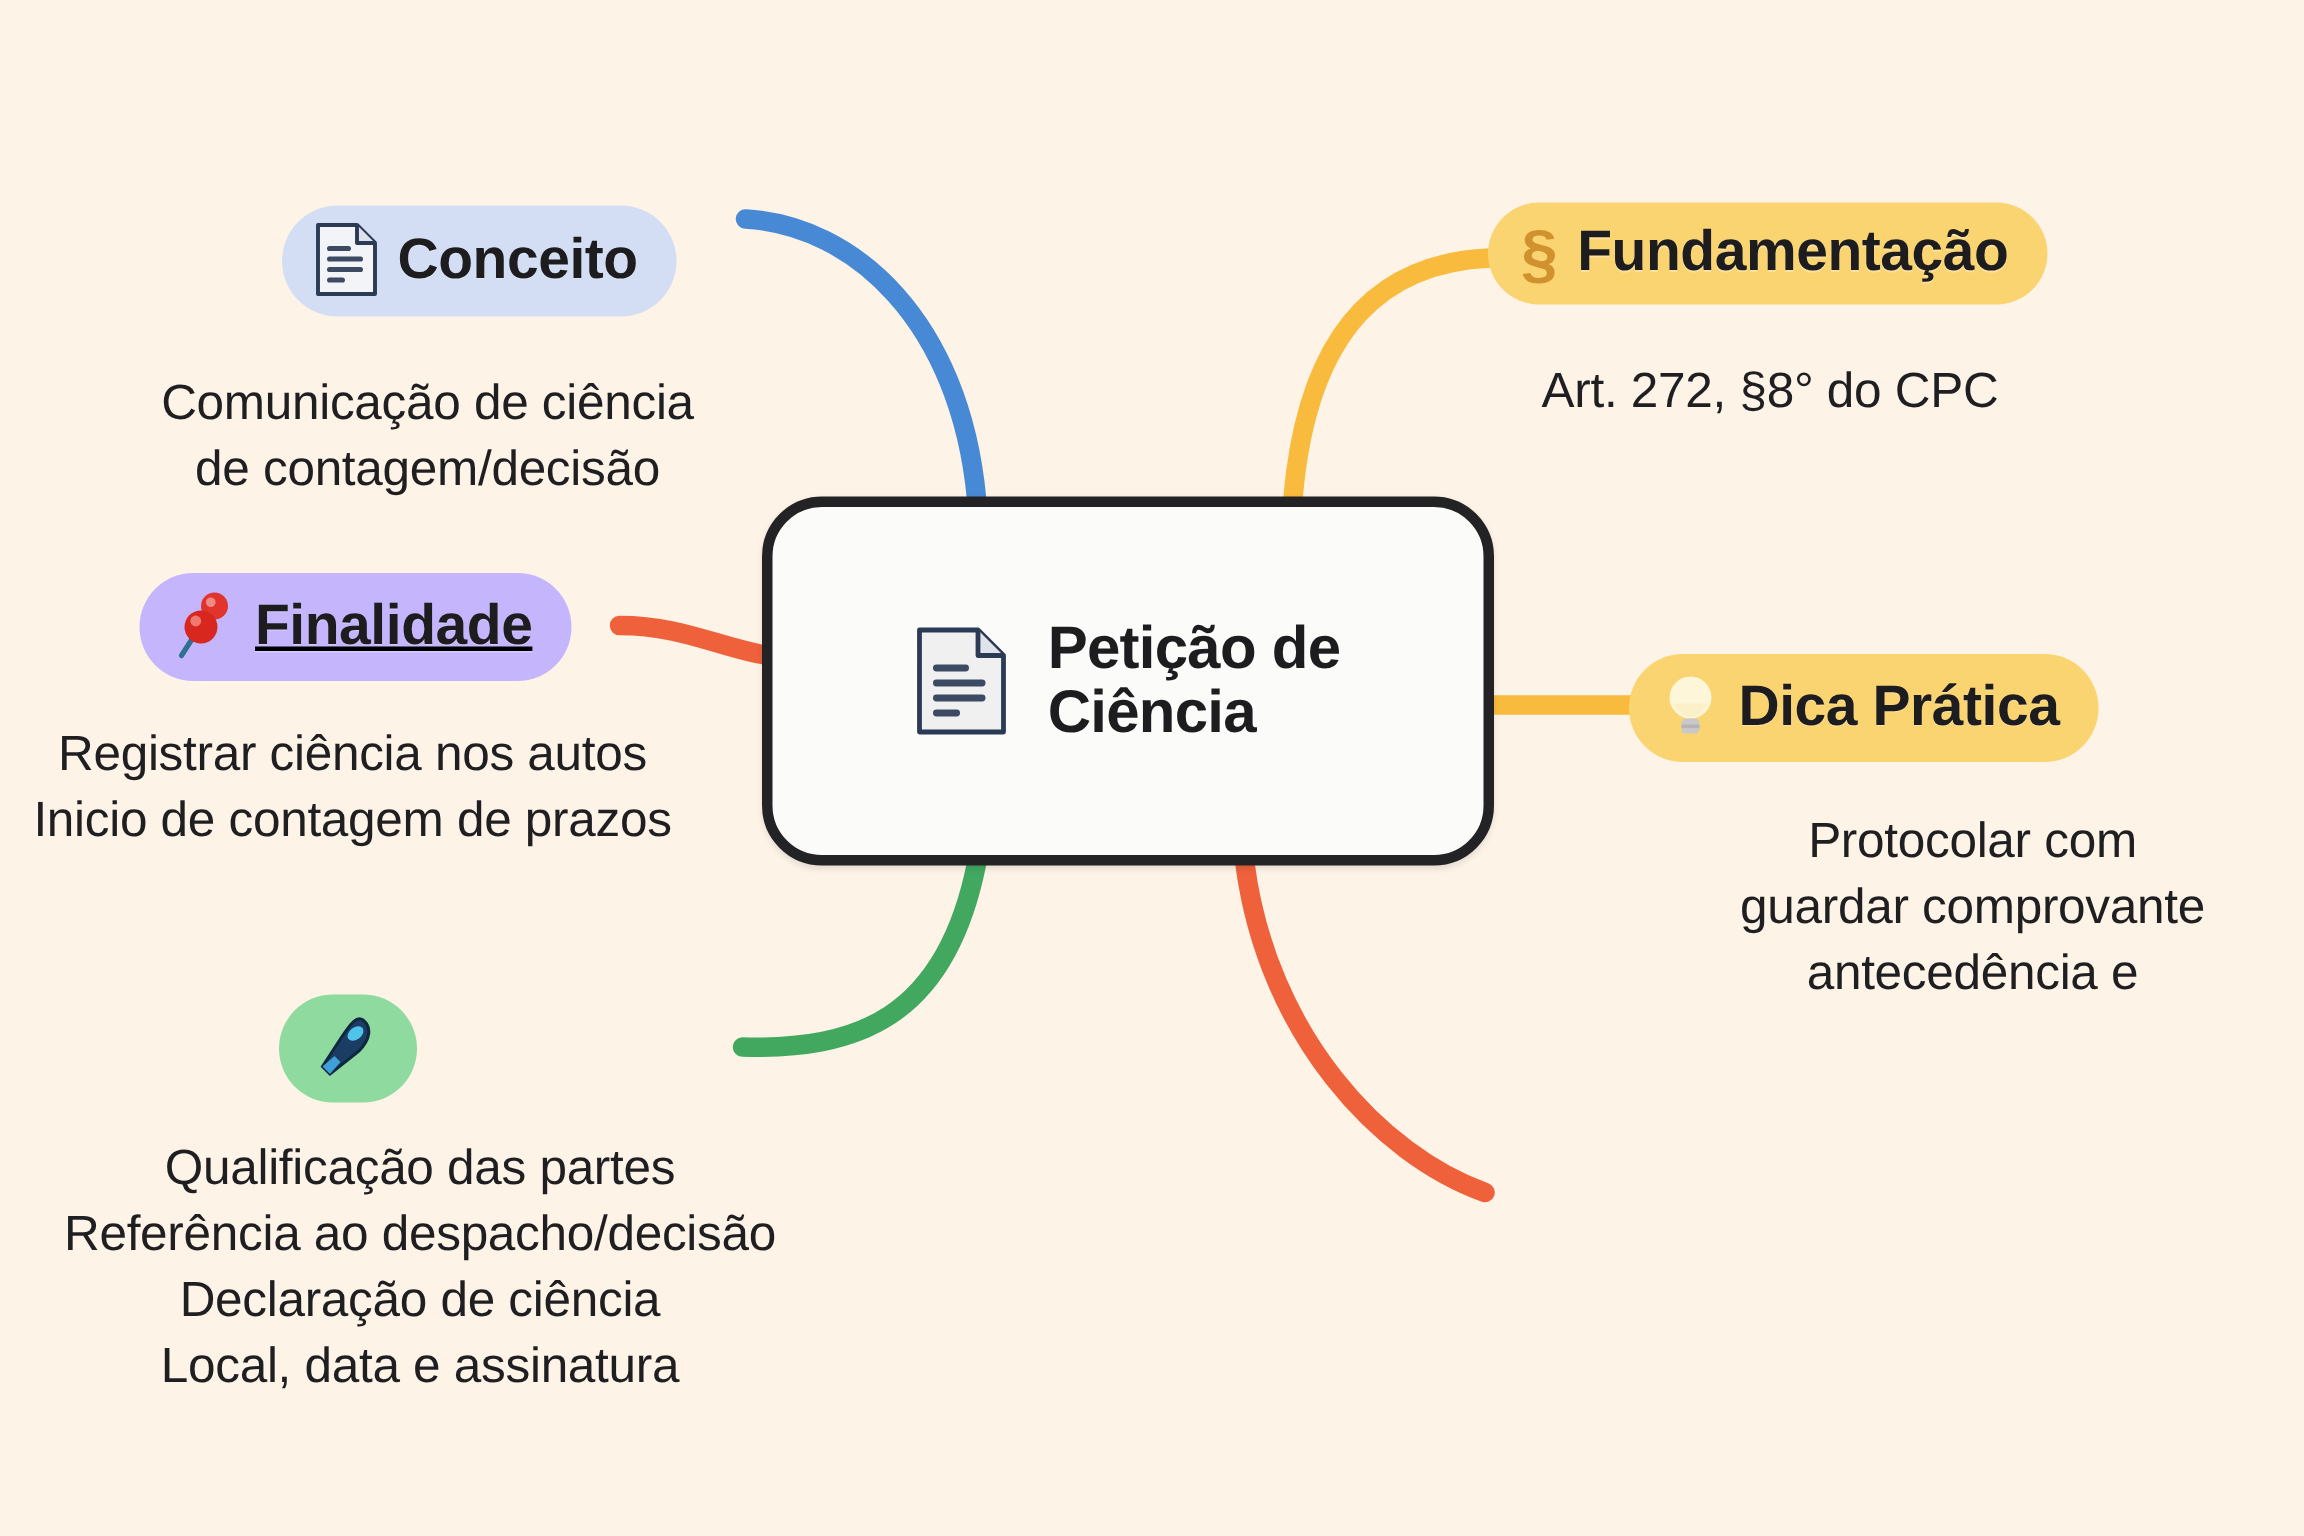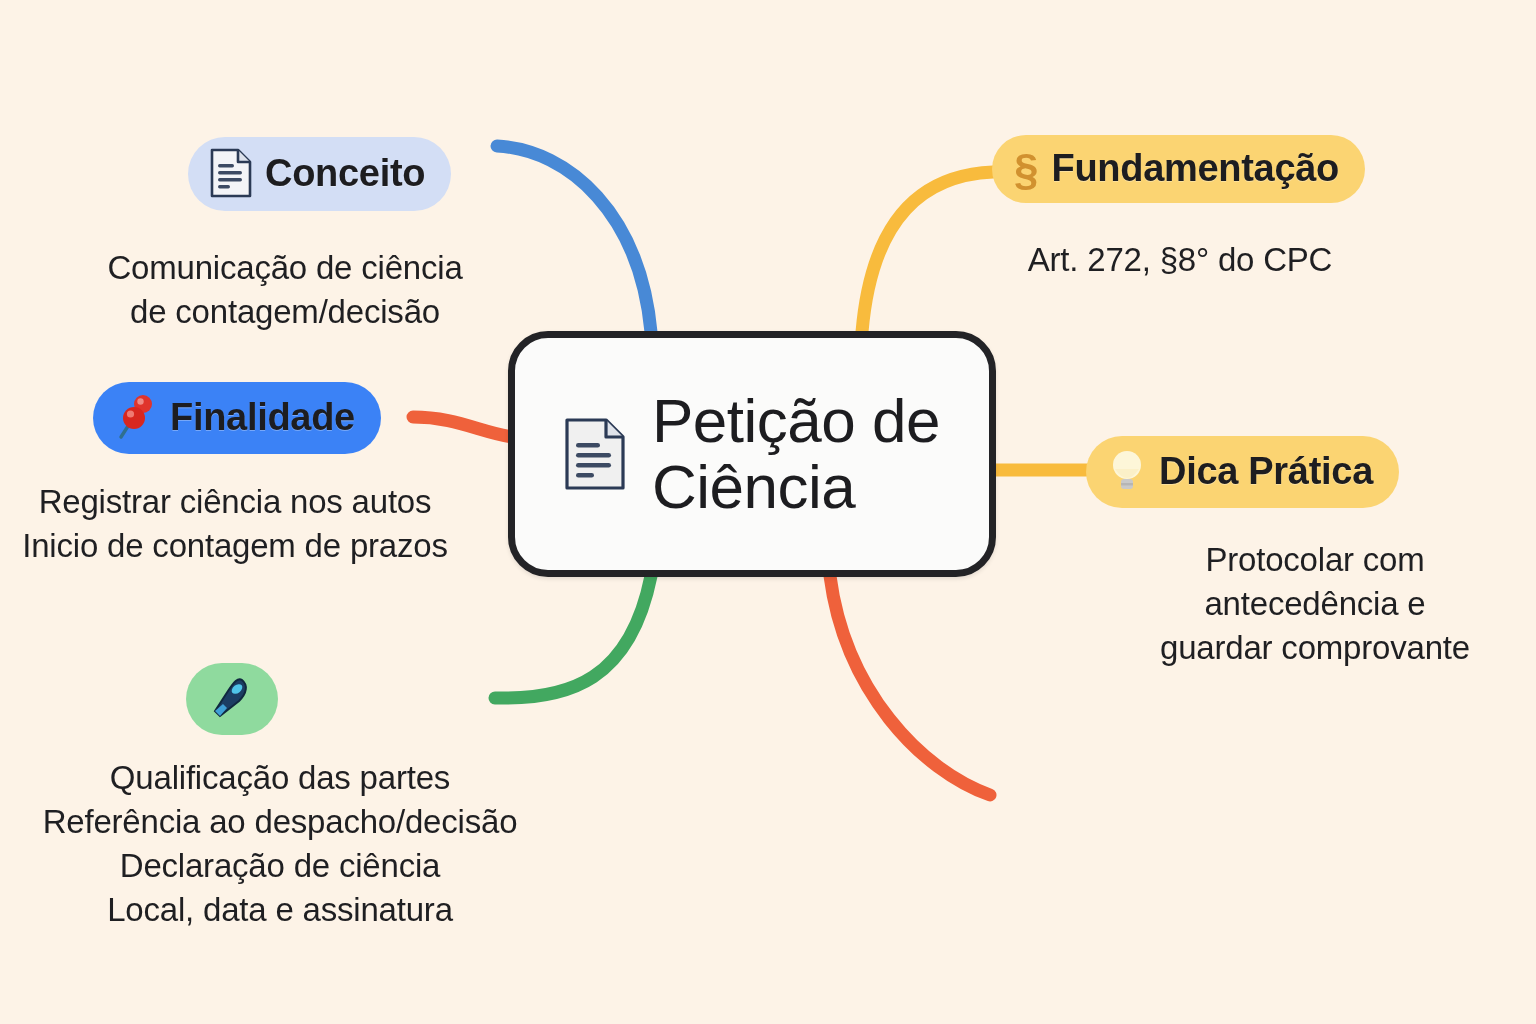--- a/index.html
+++ b/index.html
@@ -42,22 +42,22 @@
     border-radius: 40px;
     box-sizing: border-box;
     display: flex;
     align-items: center;
     justify-content: center;
     gap: 26px;
     z-index: 3;
     box-shadow: 0 2px 4px rgba(0,0,0,0.10);
   }
   .center-label {
-    font-size: 62px;
-    font-weight: 400;
+    font-size: 40px;
+    font-weight: 700;
     line-height: 1.07;
     color: #1d1d20;
     letter-spacing: -0.5px;
     text-align: left;
     white-space: pre-line;
   }
 
   
   .pill {
     position: absolute;
@@ -163,21 +163,21 @@
   </div>
 
   <div class="pill" style="left:992px; top:135px; background:#fbd472;">
     <span class="sec-icon">§</span>
     <span class="pill-label">Fundamentação</span>
   </div>
   <div class="children align-center" style="left:960px; top:238px; width:440px;">
     <div>Art. 272, §8° do CPC</div>
   </div>
 
-  <div class="pill" style="left:93px; top:382px; background:#3b82f6;">
+  <div class="pill" style="left:93px; top:382px; background:#c4b5fd;text-decoration:underline;">
     <span class="icon" style="width:42px;height:48px;">
       <svg viewBox="0 0 42 48" width="42" height="48" xmlns="http://www.w3.org/2000/svg">
         <line x1="15" y1="30" x2="6" y2="44" stroke="#2f6f8f" stroke-width="3.4" stroke-linecap="round"></line>
         <circle cx="28" cy="11" r="9" fill="#e0342c"></circle>
         <circle cx="25.5" cy="8.5" r="3.2" fill="#f08a84"></circle>
         <circle cx="19" cy="25" r="11" fill="#d8271f"></circle>
         <circle cx="15.5" cy="21" r="3.6" fill="#ef7a72"></circle>
       </svg>
     </span>
     <span class="pill-label">Finalidade</span>
@@ -193,22 +193,22 @@
         <circle cx="19" cy="18" r="14" fill="#fdf6d8"></circle>
         <path d="M7 22 Q19 40 31 22 Z" fill="#fbf0c8"></path>
         <rect x="13" y="32" width="12" height="10" rx="3" fill="#c9c9c9"></rect>
         <rect x="13" y="36" width="12" height="2.4" fill="#b5b5b5"></rect>
       </svg>
     </span>
     <span class="pill-label">Dica Prática</span>
   </div>
   <div class="children align-left" style="left:1100px; top:538px; width:430px;">
     <div>Protocolar com</div>
+    <div>guardar comprovante</div>
     <div>antecedência e</div>
-    <div>guardar comprovante</div>
   </div>
 
   <div class="pill" style="left:186px; top:663px; background:#8fda9e;">
     <span class="icon" style="width:44px;height:48px;">
       <svg viewBox="0 0 44 48" width="44" height="48" xmlns="http://www.w3.org/2000/svg">
         <path d="M34 6 C40 11 39 19 31 27 L12 42 L7 37 L20 17 C26 8 30 3 34 6 Z" fill="#1c3d63" stroke="#10283f" stroke-width="2"></path>
         <path d="M12 42 L7 37 L15 30 L19 34 Z" fill="#3f9fd6"></path>
         <ellipse cx="29" cy="15" rx="6" ry="4" fill="#4fc3e8" transform="rotate(-38 29 15)"></ellipse>
       </svg>
     </span>

